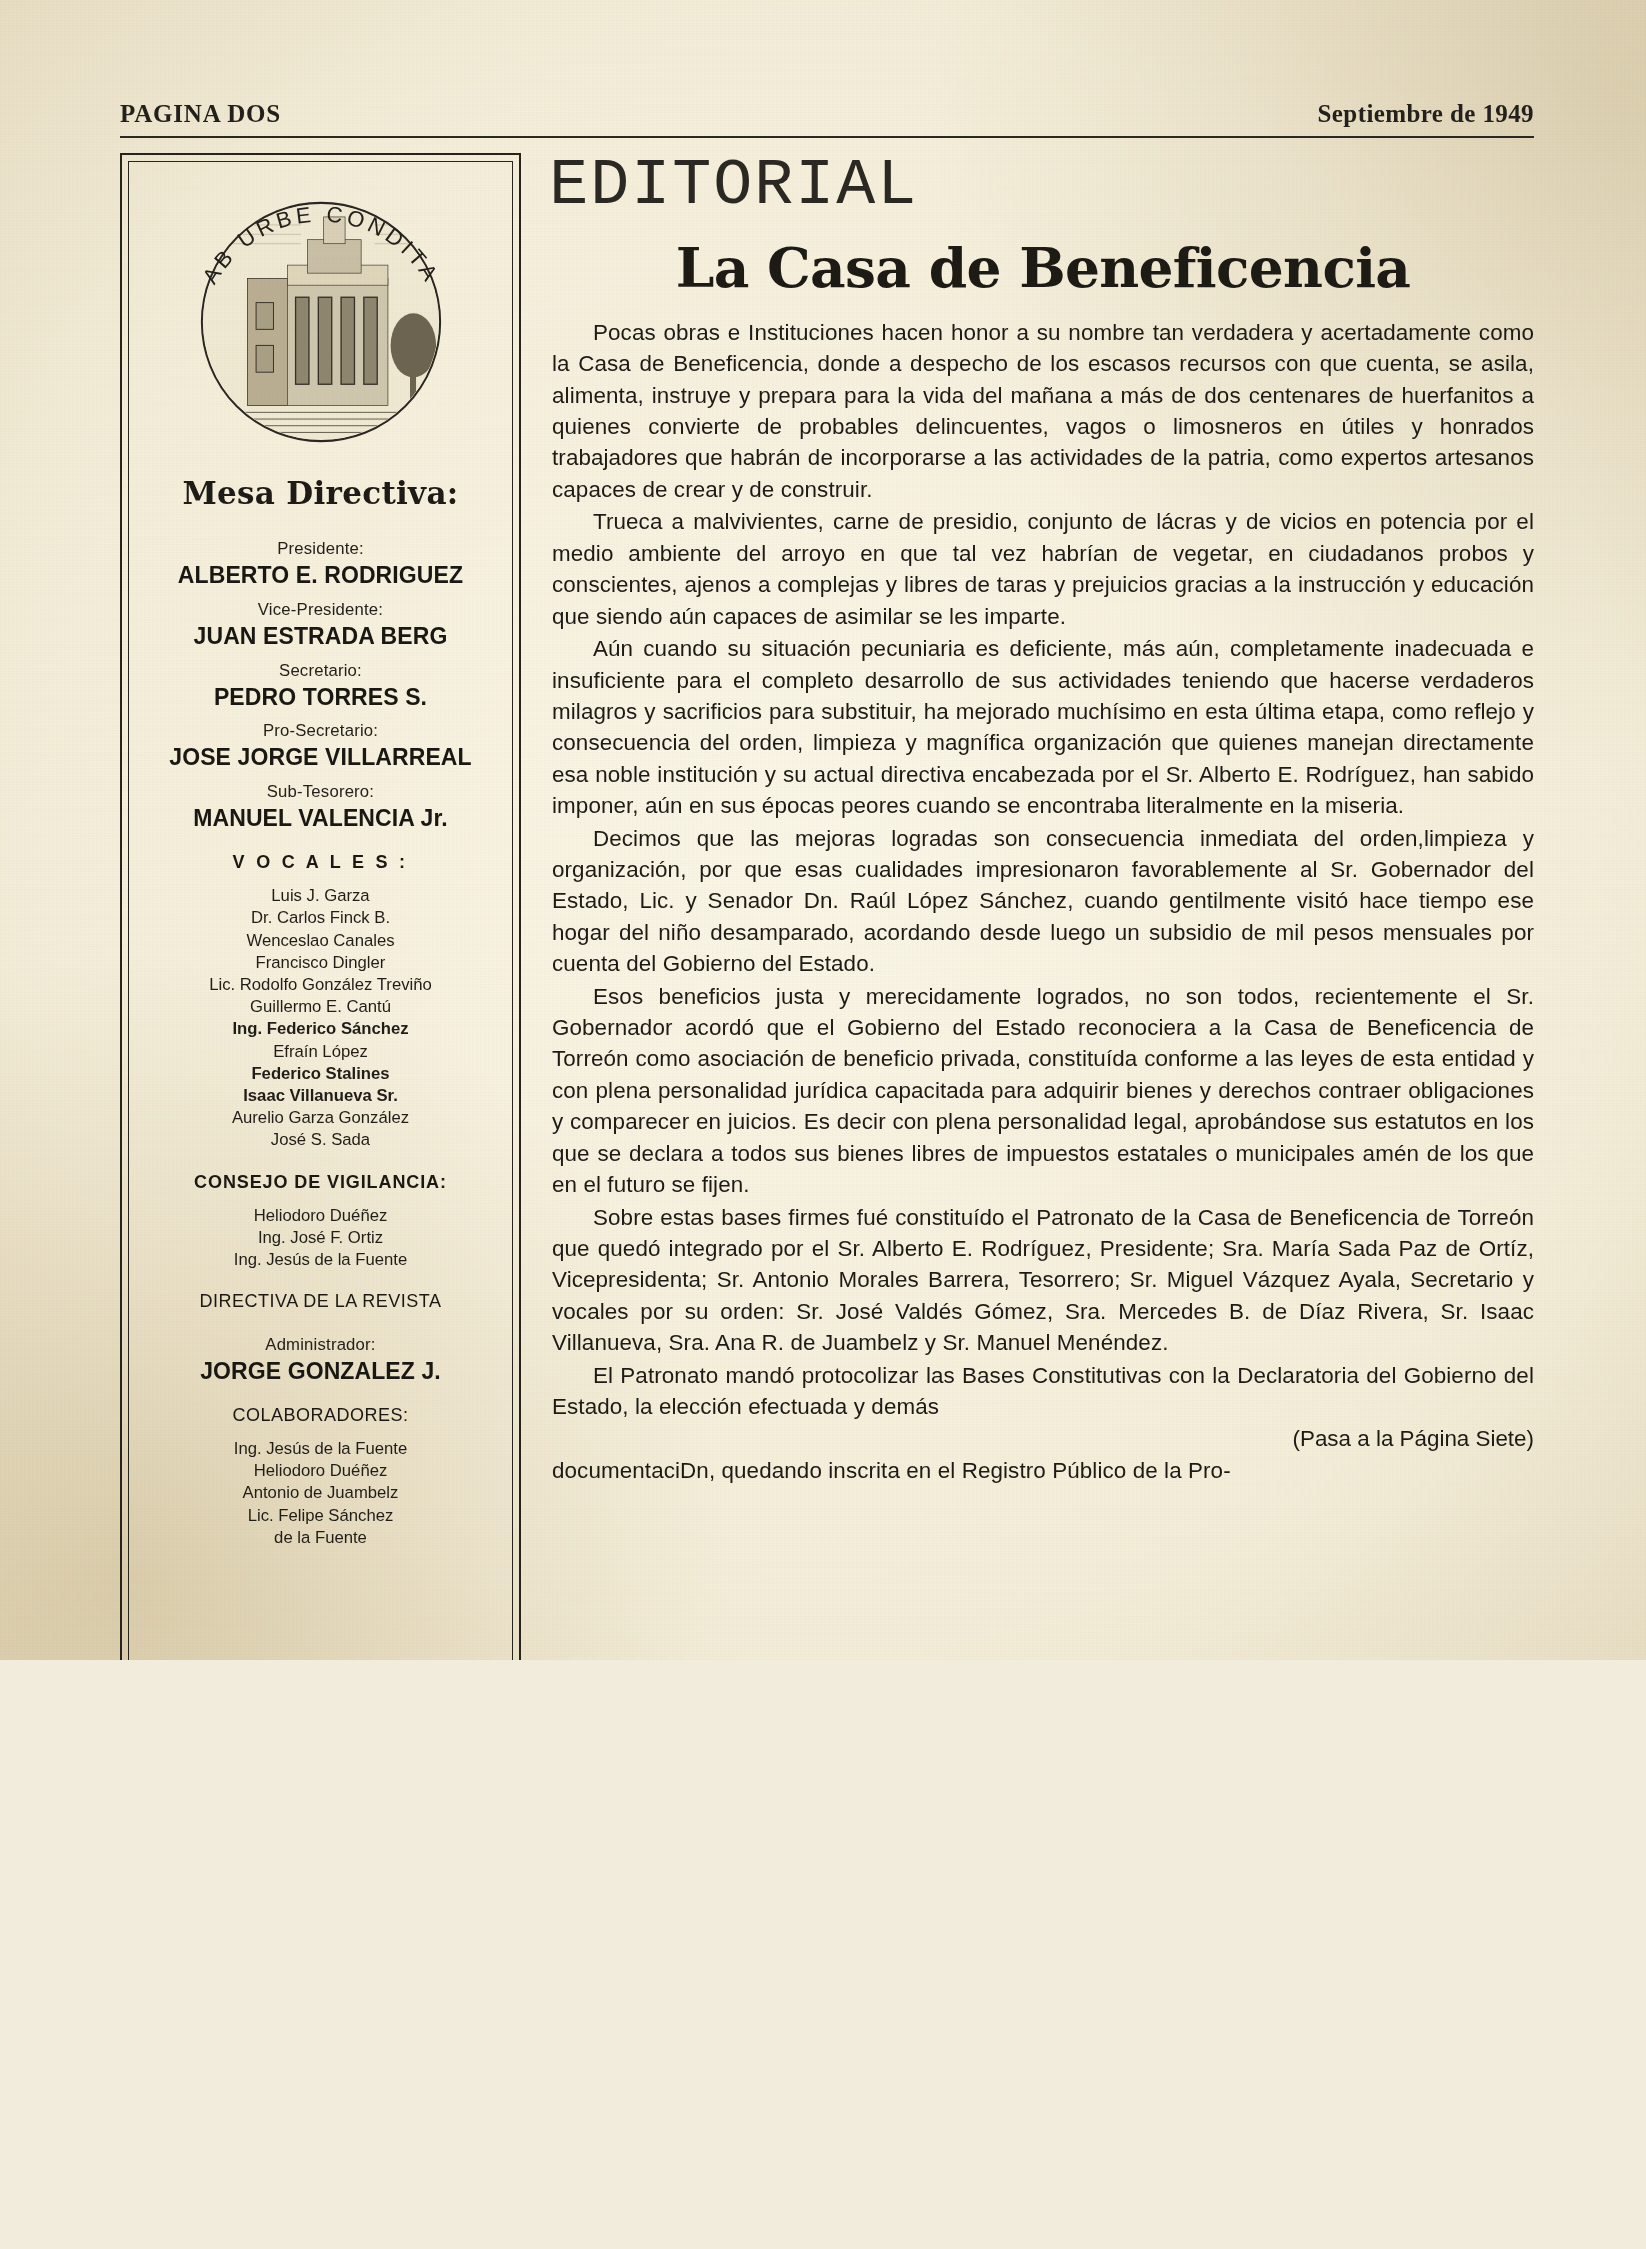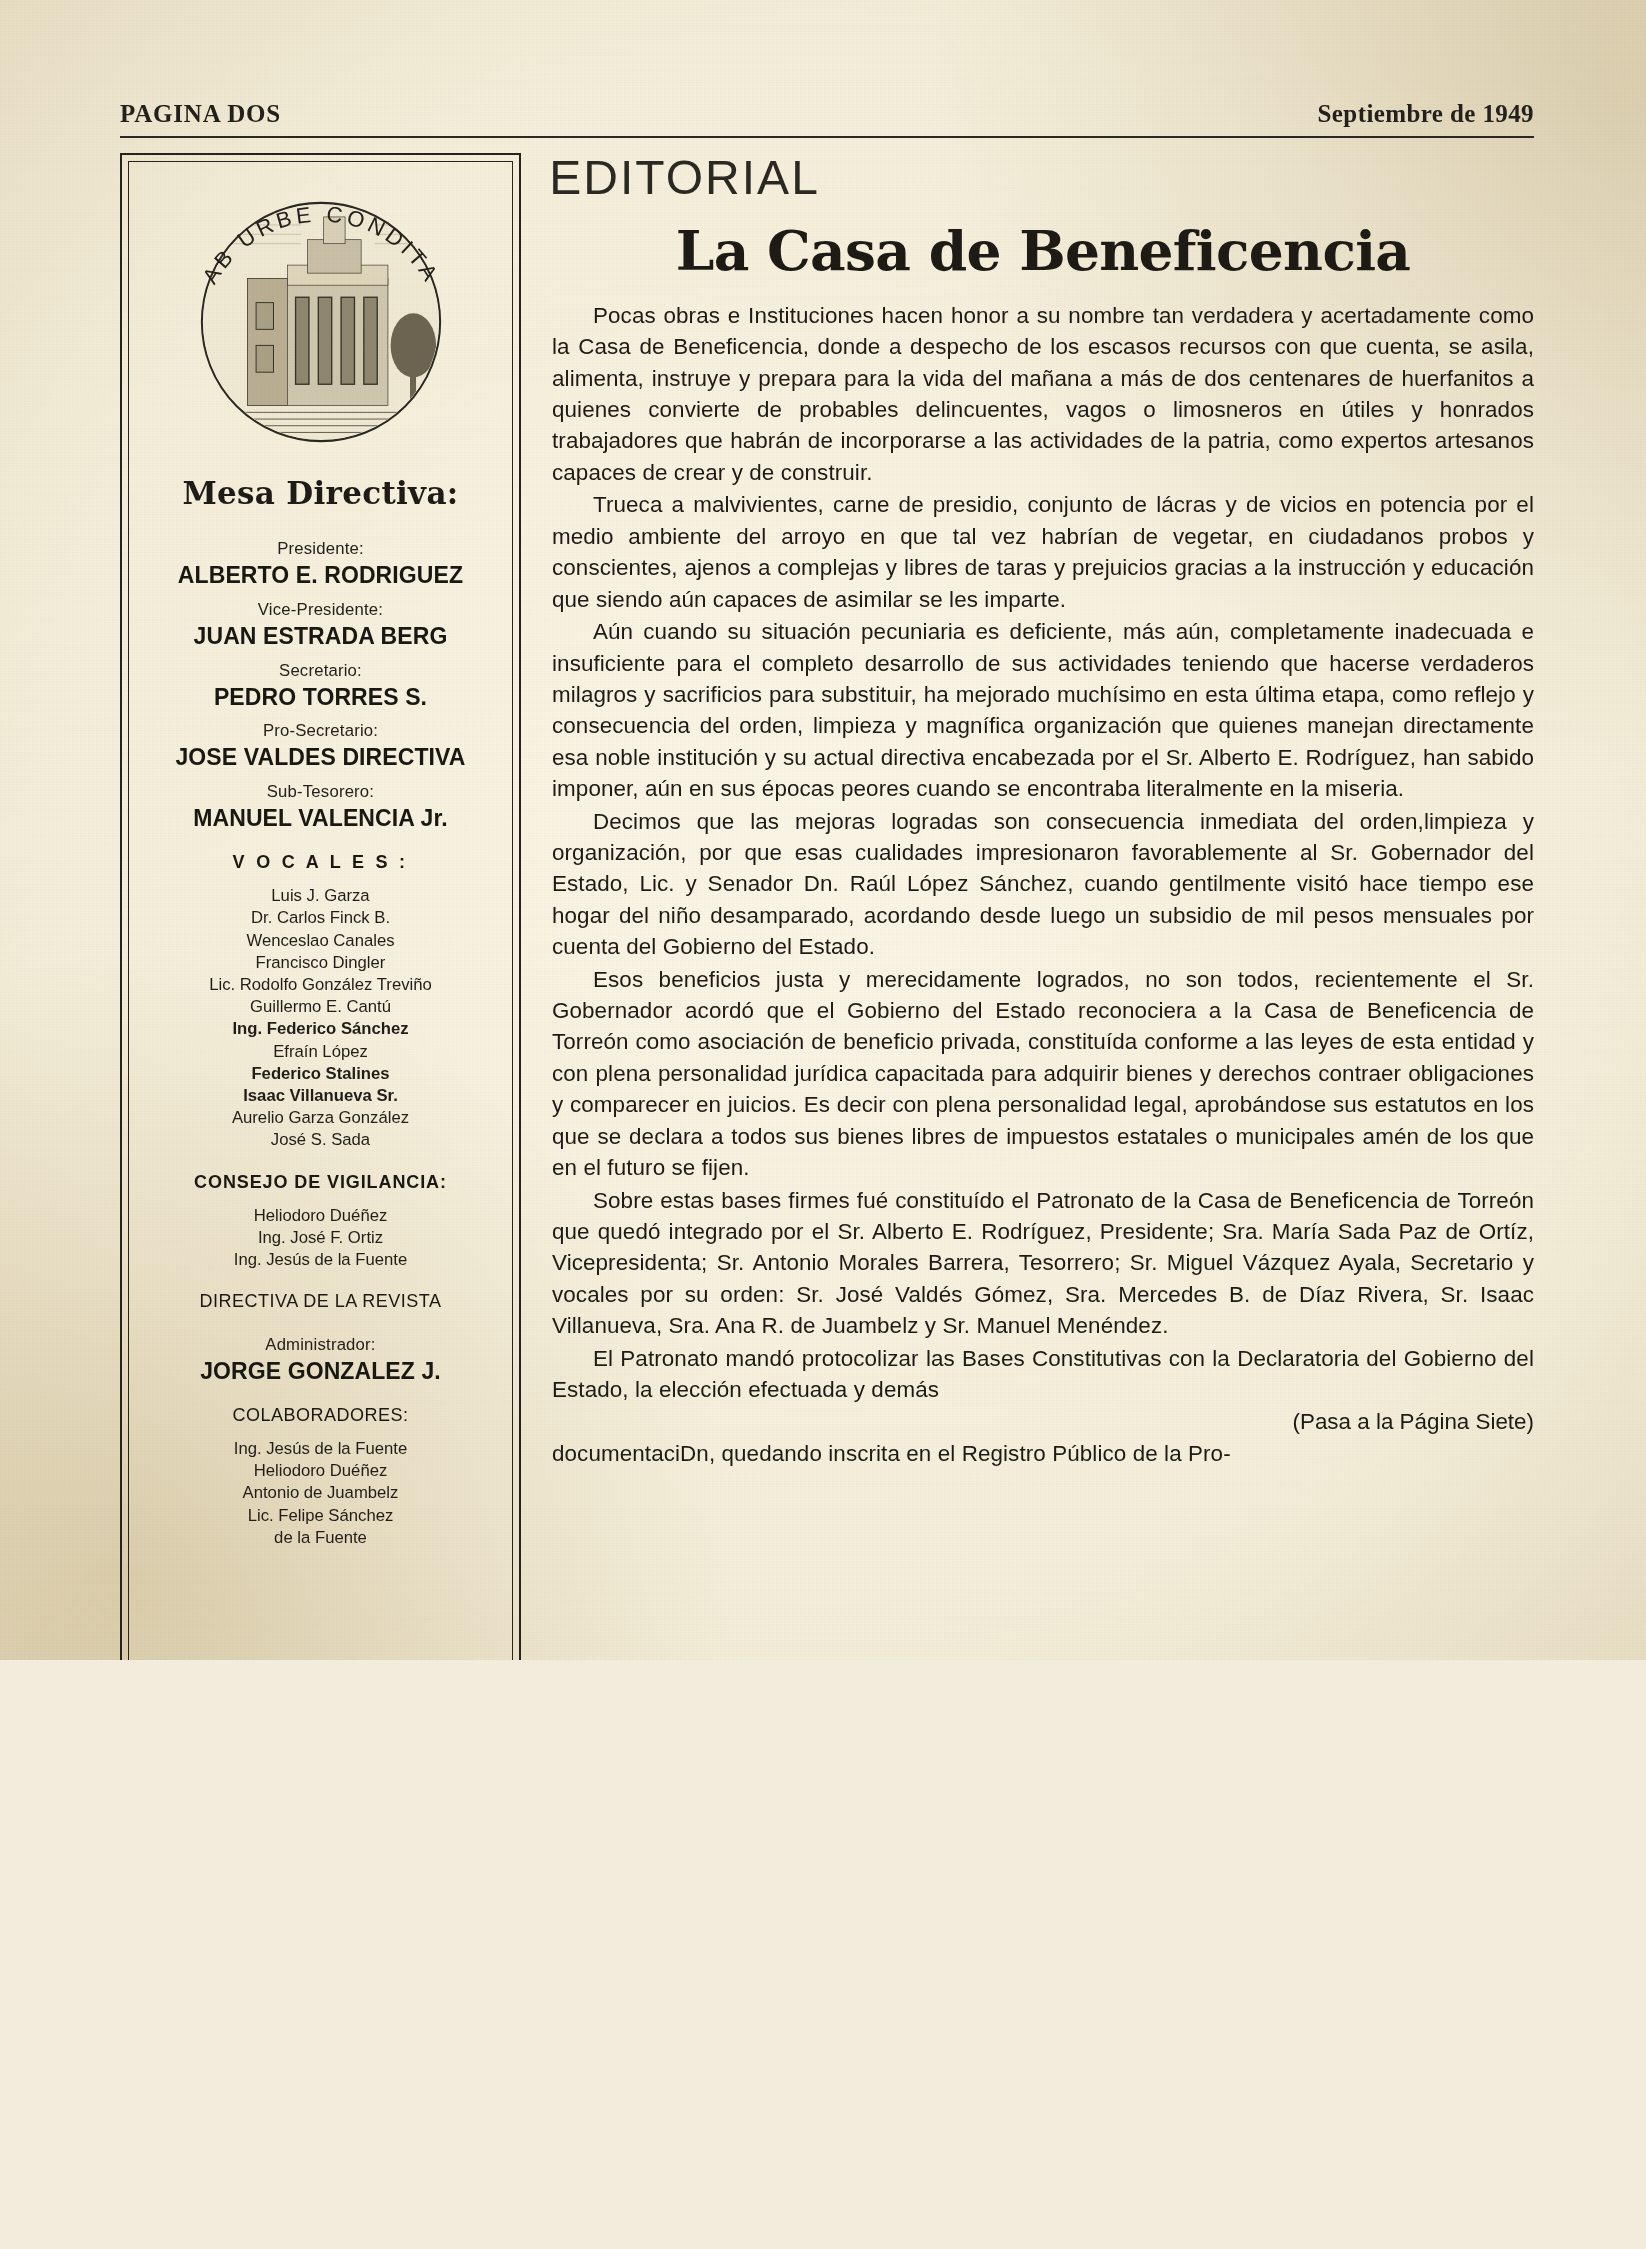--- a/index.html
+++ b/index.html
@@ -146,22 +146,22 @@
     font-weight: bold;
     font-size: 31px;
     letter-spacing: 0.3px;
     color: #1b1813;
     margin-top: 34px;
   }
   .spacer { flex: 1 1 auto; }
 
   
   .editorial-word {
-    font-family: Liberation Sans, sans-serif;
-    font-size: 48px;
+    font-family: Liberation Mono, monospace;
+    font-size: 65px;
     letter-spacing: 2px;
     color: #2b2823;
     line-height: 1;
     margin: 1.3px 0 0 -2.7px;
   }
   .headline {
     font-family: "DejaVu Serif", serif;
     font-weight: bold;
     font-size: 55px;
     color: #1d1a15;
@@ -273,21 +273,21 @@
             <div>
               <div class="role">Vice-Presidente:</div>
               <div class="person">JUAN ESTRADA BERG</div>
             </div>
             <div>
               <div class="role">Secretario:</div>
               <div class="person">PEDRO TORRES S.</div>
             </div>
             <div>
               <div class="role">Pro-Secretario:</div>
-              <div class="person">JOSE VALDES DIRECTIVA</div>
+              <div class="person">JOSE JORGE VILLARREAL</div>
             </div>
             <div>
               <div class="role">Sub-Tesorero:</div>
               <div class="person">MANUEL VALENCIA Jr.</div>
             </div>
 
             <div class="section-head">V O C A L E S :</div>
             <div class="namelist">
               <div>Luis J. Garza</div>
               <div>Dr. Carlos Finck B.</div>

